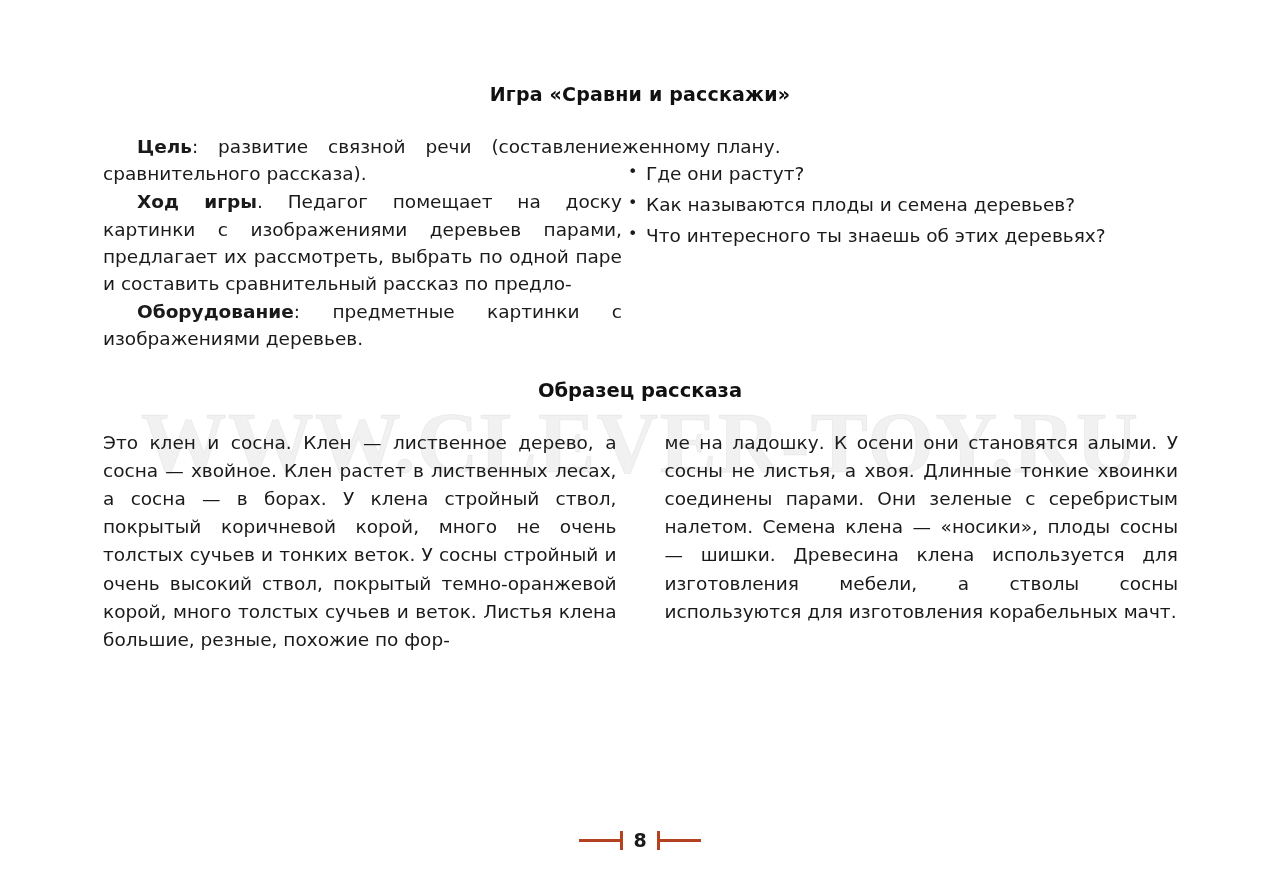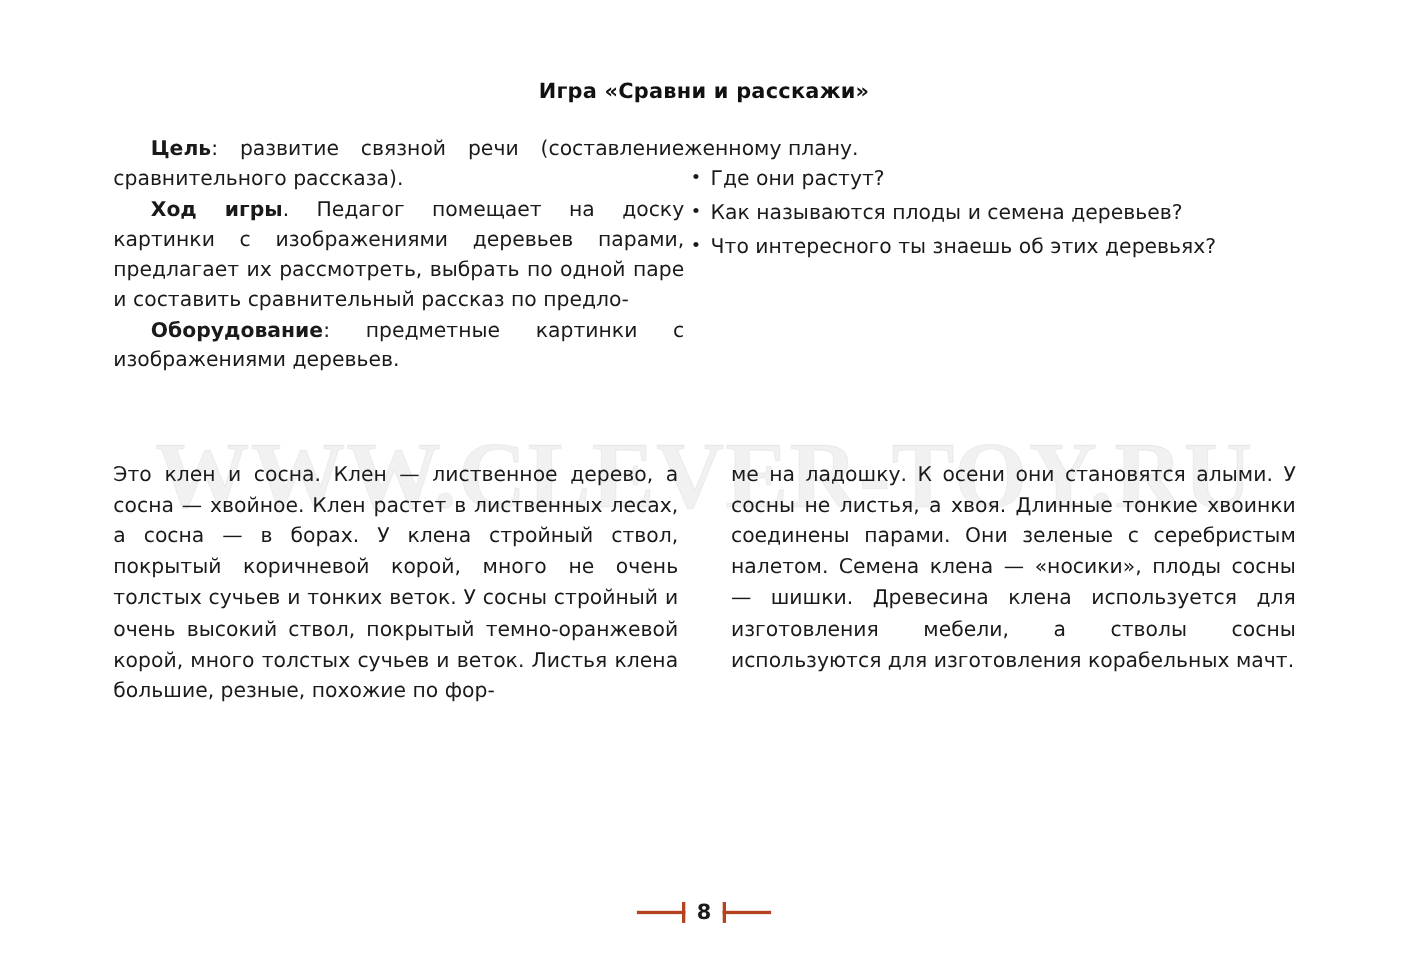--- a/index.html
+++ b/index.html
@@ -12,21 +12,21 @@
     background: #ffffff;
     font-family: "Liberation Sans", sans-serif;
     color: #1a1a1a;
     position: relative;
     overflow: hidden;
   }
 
   .page {
     position: absolute;
     left: 0;
-    top: 0;
+    top: 11px;
     width: 1280px;
     height: 752px;
   }
 
   
   .doc-title {
     position: absolute;
     left: 0;
     top: 72px;
     width: 1280px;
@@ -196,20 +196,21 @@
       <p class="para">женному плану.</p>
       <ul class="plan">
         <li>Где они растут?</li>
         <li>Как называются плоды и семена деревьев?</li>
         <li>Что интересного ты знаешь об этих деревьях?</li>
       </ul>
     </div>
 
   </div>
 
+  <div class="sample-head">Образец рассказа</div>
 
   <div class="watermark">WWW.CLEVER-TOY.RU</div>
 
   <div class="cols-bottom">
     <div class="col">
       <p class="para">Это клен и сосна. Клен — лиственное дерево, а сосна — хвойное. Клен растет в лиственных лесах, а сосна — в борах. У клена стройный ствол, покрытый коричневой корой, много не очень толстых сучьев и тонких веток. У сосны стройный и очень высокий ствол, покрытый темно-оранжевой корой, много толстых сучьев и веток. Листья клена большие, резные, похожие по фор-</p>
     </div>
     <div class="col">
       <p class="para">ме на ладошку. К осени они становятся алыми. У сосны не листья, а хвоя. Длинные тонкие хвоинки соединены парами. Они зеленые с серебристым налетом. Семена клена — «носики», плоды сосны — шишки. Древесина клена используется для изготовления мебели, а стволы сосны используются для изготовления корабельных мачт.</p>
     </div>

